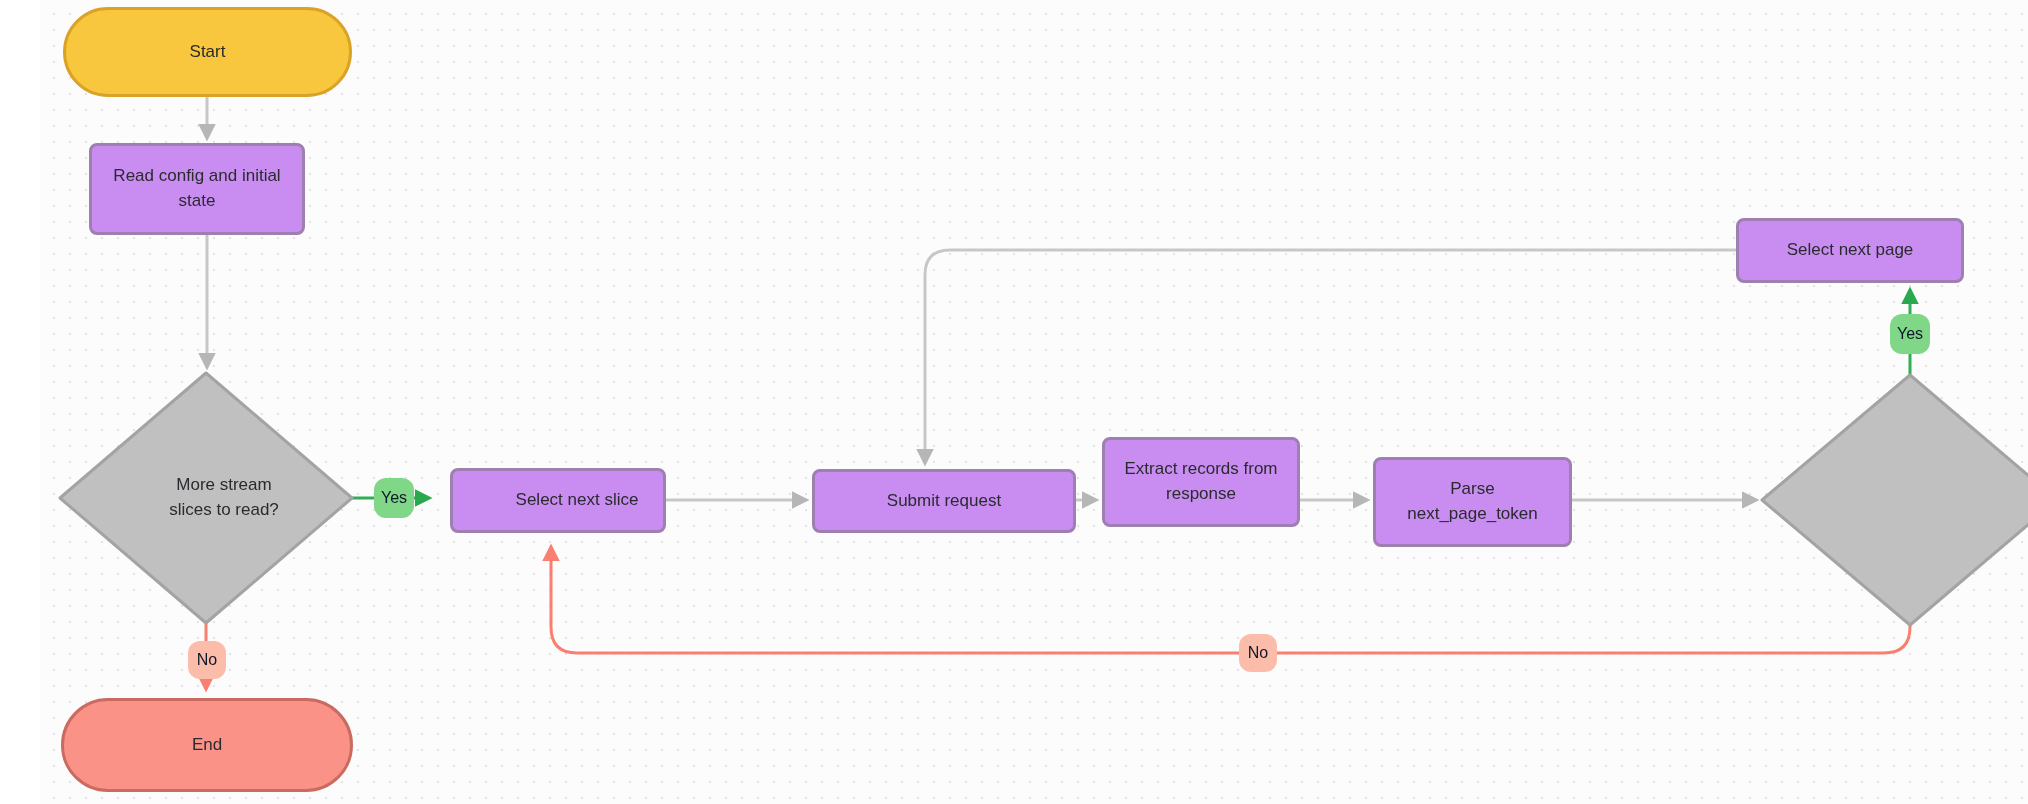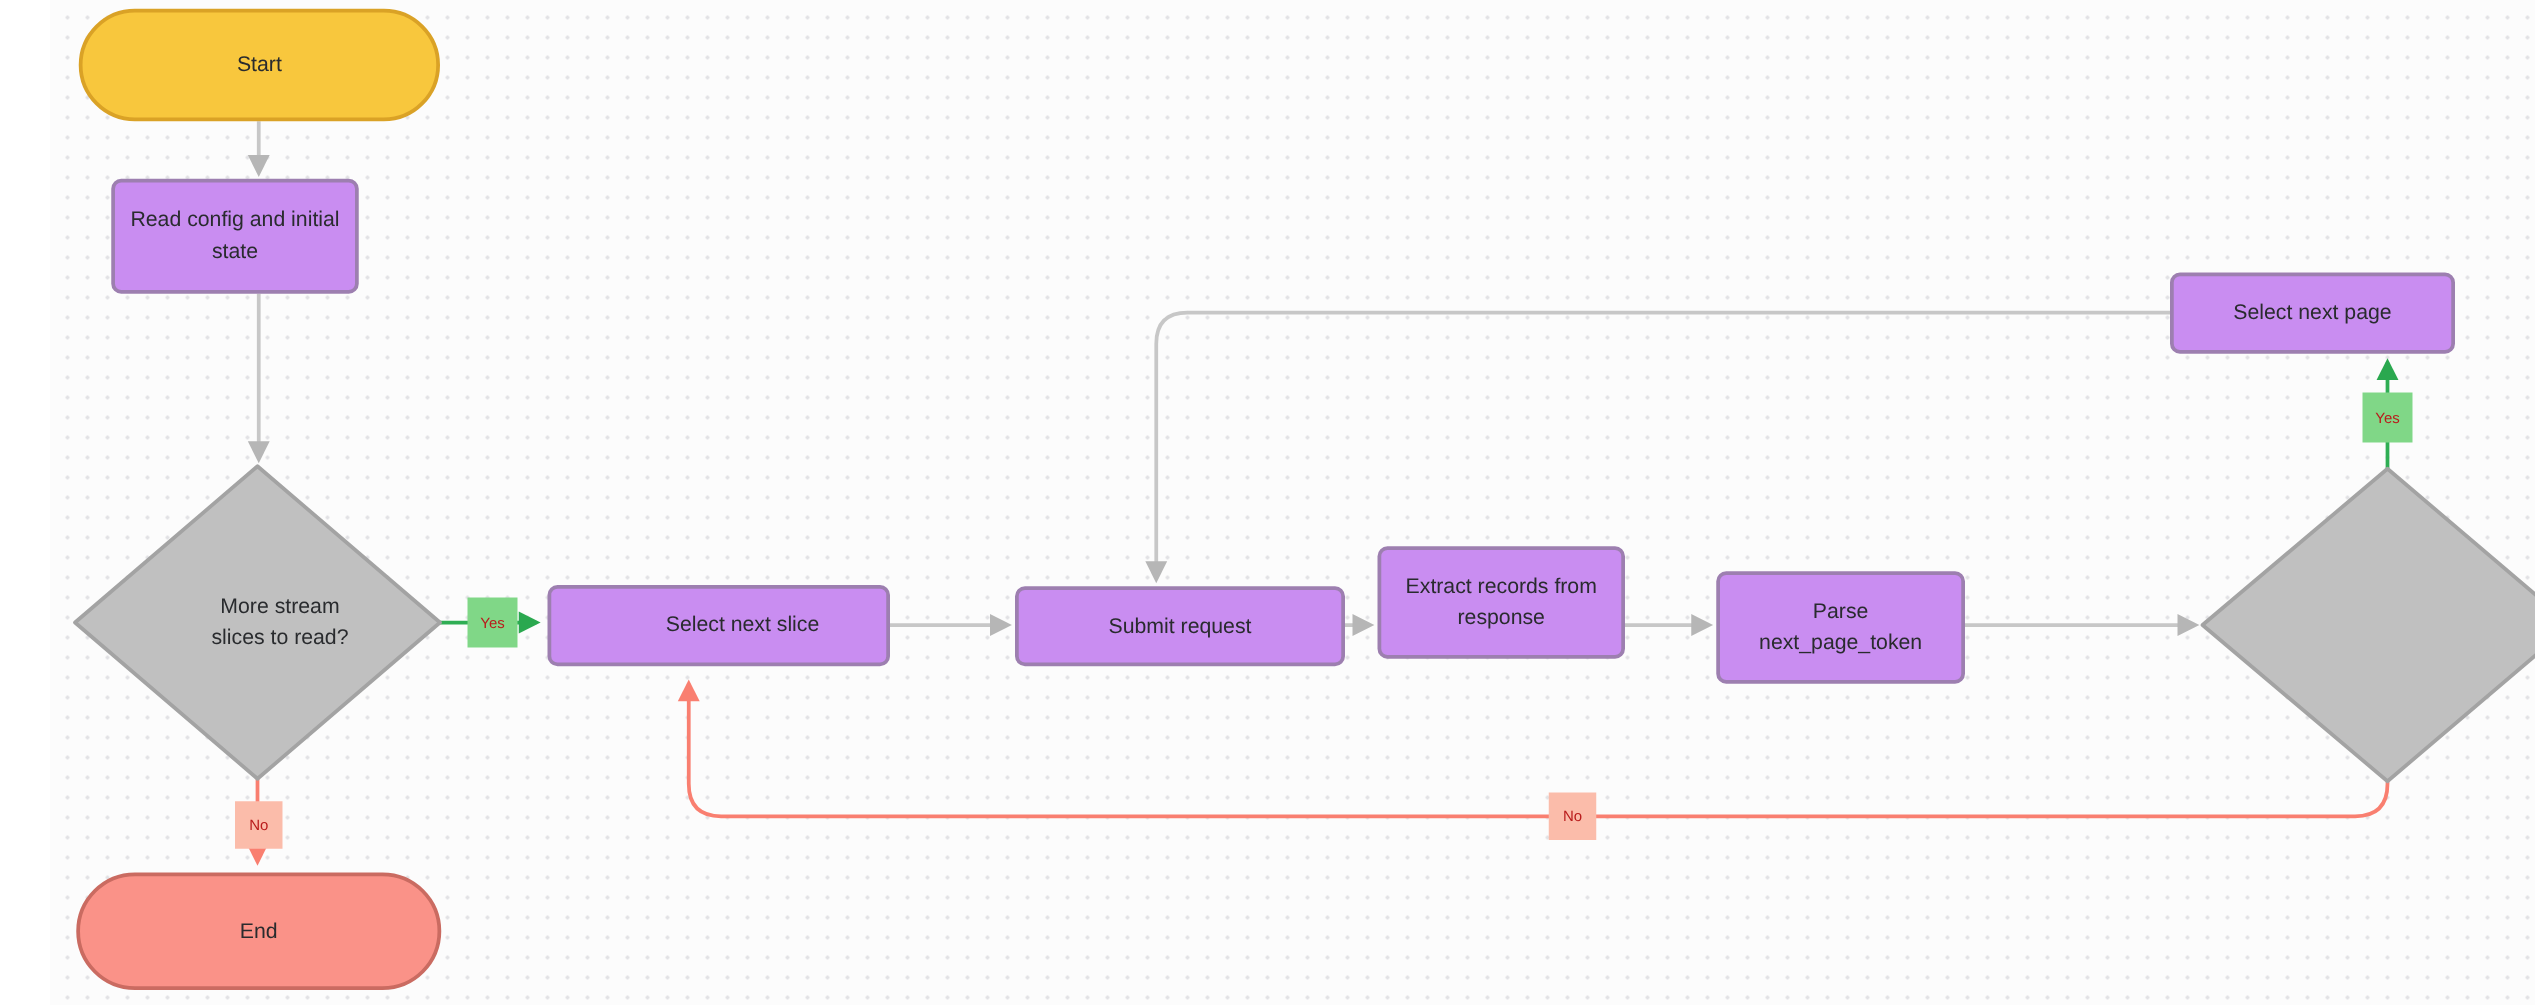--- a/index.html
+++ b/index.html
@@ -55,23 +55,23 @@
     color: #292b2e;
     line-height: 1.45;
     white-space: pre-line;
   }
 
   .edge-label {
     position: absolute;
     display: flex;
     align-items: center;
     justify-content: center;
-    font-size: 12px;
-    color: #b91c1c;
-    border-radius: 0;
+    font-size: 16px;
+    color: #0f172a;
+    border-radius: 12px;
   }
   .lbl-yes { background: #80d787; }
   .lbl-no  { background: #fbbcaa; }
 </style>
 </head>
 <body>
 
 <div class="canvas">
 
   <svg class="edges" width="2028" height="804" viewBox="0 0 2028 804">
@@ -98,24 +98,24 @@
     <path class="edge egr" d="M1870,375 L1870,290" marker-end="url(#ahgr)"></path>
     <path class="edge eg" d="M1755,250 L910,250 Q885,250 885,275 L885,463" marker-end="url(#ahg)"></path>
     <path class="edge er" d="M1870,625 L1870,627 Q1870,653 1844,653 L537,653 Q511,653 511,627 L511,547" marker-end="url(#ahr)"></path>
 
     <polygon class="diamond" points="166,373 312,498 166,623 20,498"></polygon>
     <polygon class="diamond" points="1870,375 2017,500 1870,625 1722,500"></polygon>
   </svg>
 
   <div class="node yellow pill" style="left:23px; top:7px; width:289px; height:90px;">Start</div>
 
-  <div class="node purple" style="left:49px; top:143px; width:198px; height:92px;">Read config and initial
+  <div class="node purple" style="left:49px; top:143px; width:216px; height:92px;">Read config and initial
 state</div>
 
-  <div class="node purple" style="left:398px; top:468px; width:274px; height:65px;padding-left:38px;">Select next slice</div>
+  <div class="node purple" style="left:410px; top:468px; width:216px; height:65px;padding-left:38px;">Select next slice</div>
 
   <div class="node purple" style="left:772px; top:469px; width:264px; height:64px;">Submit request</div>
 
   <div class="node purple" style="left:1062px; top:437px; width:198px; height:90px;">Extract records from
 response</div>
 
   <div class="node purple" style="left:1333px; top:457px; width:199px; height:90px;">Parse
 next_page_token</div>
 
   <div class="node purple" style="left:1696px; top:218px; width:228px; height:65px;">Select next page</div>

